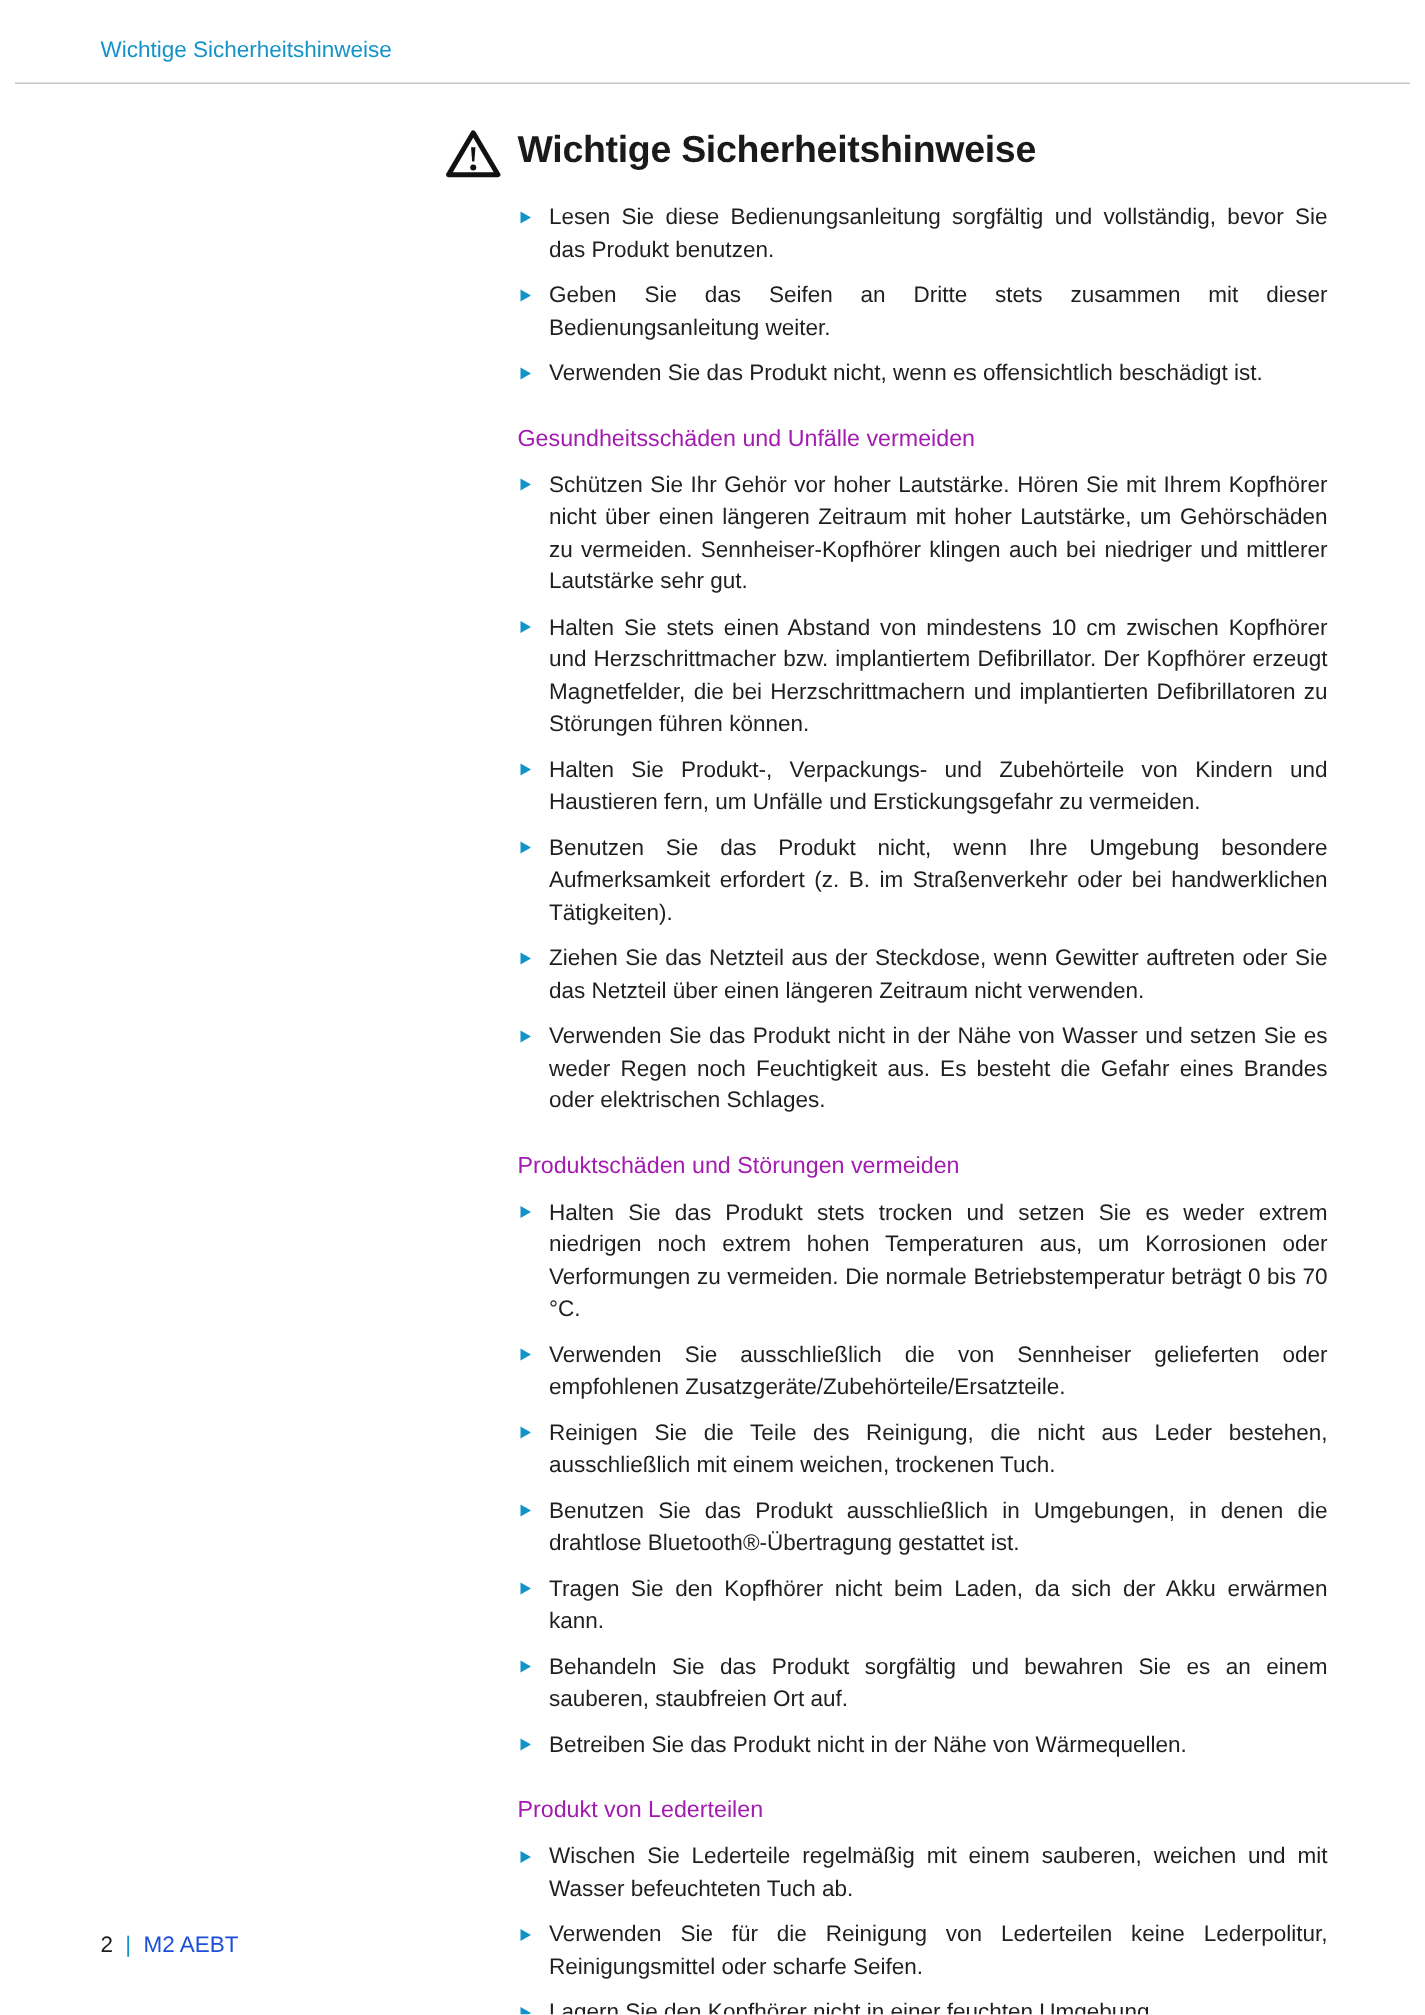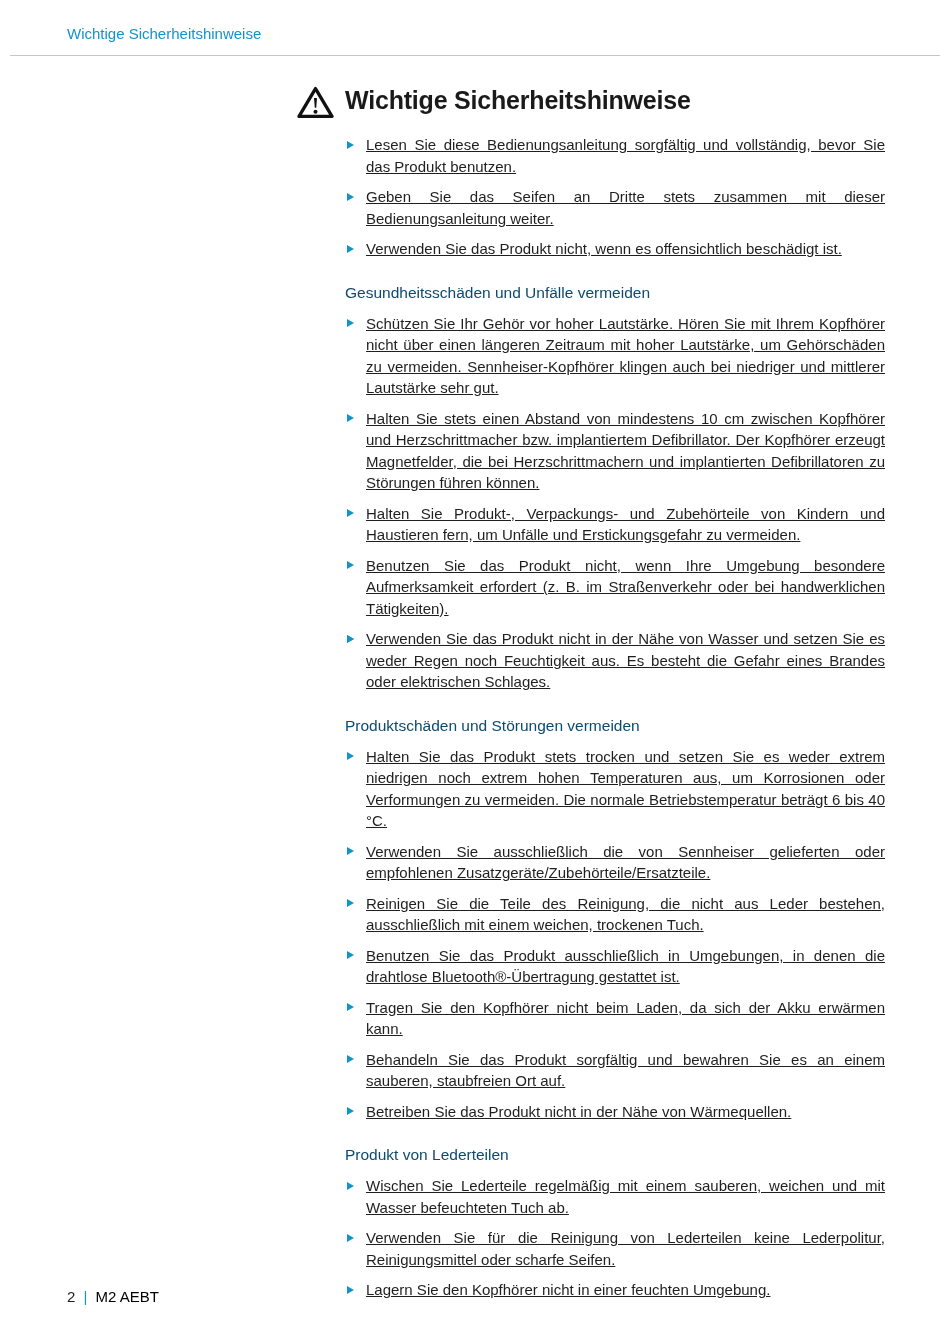--- a/index.html
+++ b/index.html
@@ -61,50 +61,49 @@
   ul.items.intro { margin-bottom: 24px; }
   .item {
     position: relative;
     padding-left: 21px;
     margin-bottom: 9px;
     font-size: 15px;
     line-height: 21.5px;
     text-align: justify;
     color: #1f1f1f;
     hyphens: auto;
-    text-decoration: underline;
   }
   .bullet {
     position: absolute;
     left: 2px;
     top: 6.5px;
     width: 0;
     height: 0;
     border-left: 7px solid #1493c8;
     border-top: 4.5px solid transparent;
     border-bottom: 4.5px solid transparent;
   }
 
   .section-heading {
     margin: 24px 0 11px 0;
     font-size: 15.5px;
     font-weight: normal;
-    color: #0c4a6e;
+    color: #a21caf;
   }
 
   
   .page-footer {
     position: absolute;
     left: 67px;
     top: 1288px;
     font-size: 15px;
     color: #1d1d1d;
   }
   .page-footer .sep { color: #1493c8; margin: 0 4px; }
-  .page-footer .model { color: #000000; }
+  .page-footer .model { color: #1d4ed8; }
 </style>
 </head>
 <body>
 
 <div class="page">
 
   <span class="running-title">Wichtige Sicherheitshinweise</span>
   <div class="header-rule"></div>
 
   <main class="content">
@@ -148,32 +147,33 @@
       <li class="item">
         <span class="bullet"></span>
         <span class="item-text">Halten Sie Produkt-, Verpackungs- und Zubehörteile von Kindern und Haustieren fern, um Unfälle und Erstickungsgefahr zu vermeiden.</span>
       </li>
       <li class="item">
         <span class="bullet"></span>
         <span class="item-text">Benutzen Sie das Produkt nicht, wenn Ihre Umgebung besondere Aufmerksamkeit erfordert (z. B. im Straßenverkehr oder bei handwerklichen Tätigkeiten).</span>
       </li>
       <li class="item">
         <span class="bullet"></span>
+        <span class="item-text">Ziehen Sie das Netzteil aus der Steckdose, wenn Gewitter auftreten oder Sie das Netzteil über einen längeren Zeitraum nicht verwenden.</span>
       </li>
       <li class="item">
         <span class="bullet"></span>
         <span class="item-text">Verwenden Sie das Produkt nicht in der Nähe von Wasser und setzen Sie es weder Regen noch Feuchtigkeit aus. Es besteht die Gefahr eines Brandes oder elektrischen Schlages.</span>
       </li>
     </ul>
 
     <h2 class="section-heading">Produktschäden und Störungen vermeiden</h2>
     <ul class="items">
       <li class="item">
         <span class="bullet"></span>
-        <span class="item-text">Halten Sie das Produkt stets trocken und setzen Sie es weder extrem niedrigen noch extrem hohen Temperaturen aus, um Korrosionen oder Verformungen zu vermeiden. Die normale Betriebstemperatur beträgt 6 bis 40 °C.</span>
+        <span class="item-text">Halten Sie das Produkt stets trocken und setzen Sie es weder extrem niedrigen noch extrem hohen Temperaturen aus, um Korrosionen oder Verformungen zu vermeiden. Die normale Betriebstemperatur beträgt 0 bis 70 °C.</span>
       </li>
       <li class="item">
         <span class="bullet"></span>
         <span class="item-text">Verwenden Sie ausschließlich die von Sennheiser gelieferten oder empfohlenen Zusatzgeräte/Zubehörteile/Ersatzteile.</span>
       </li>
       <li class="item">
         <span class="bullet"></span>
         <span class="item-text">Reinigen Sie die Teile des Reinigung, die nicht aus Leder bestehen, ausschließlich mit einem weichen, trockenen Tuch.</span>
       </li>
       <li class="item">

